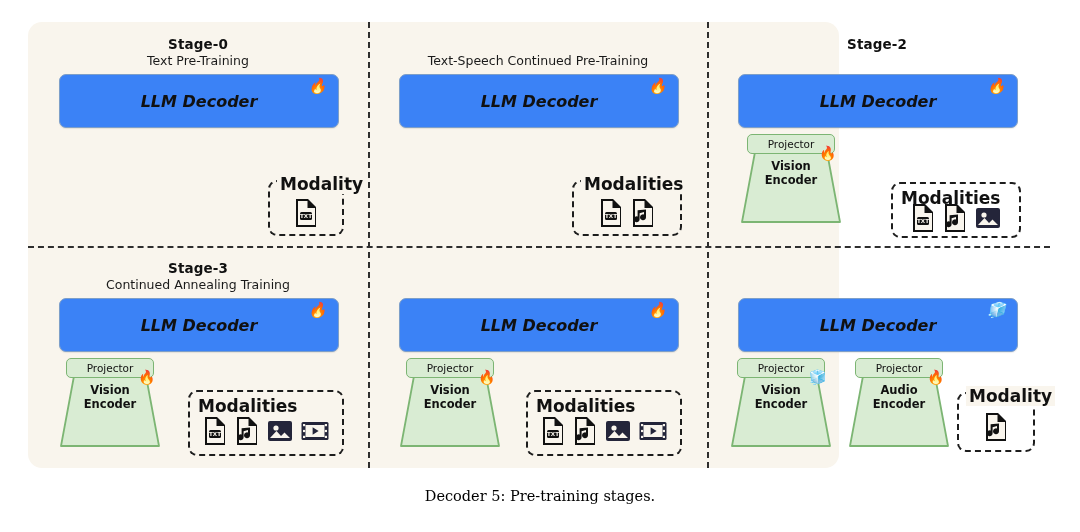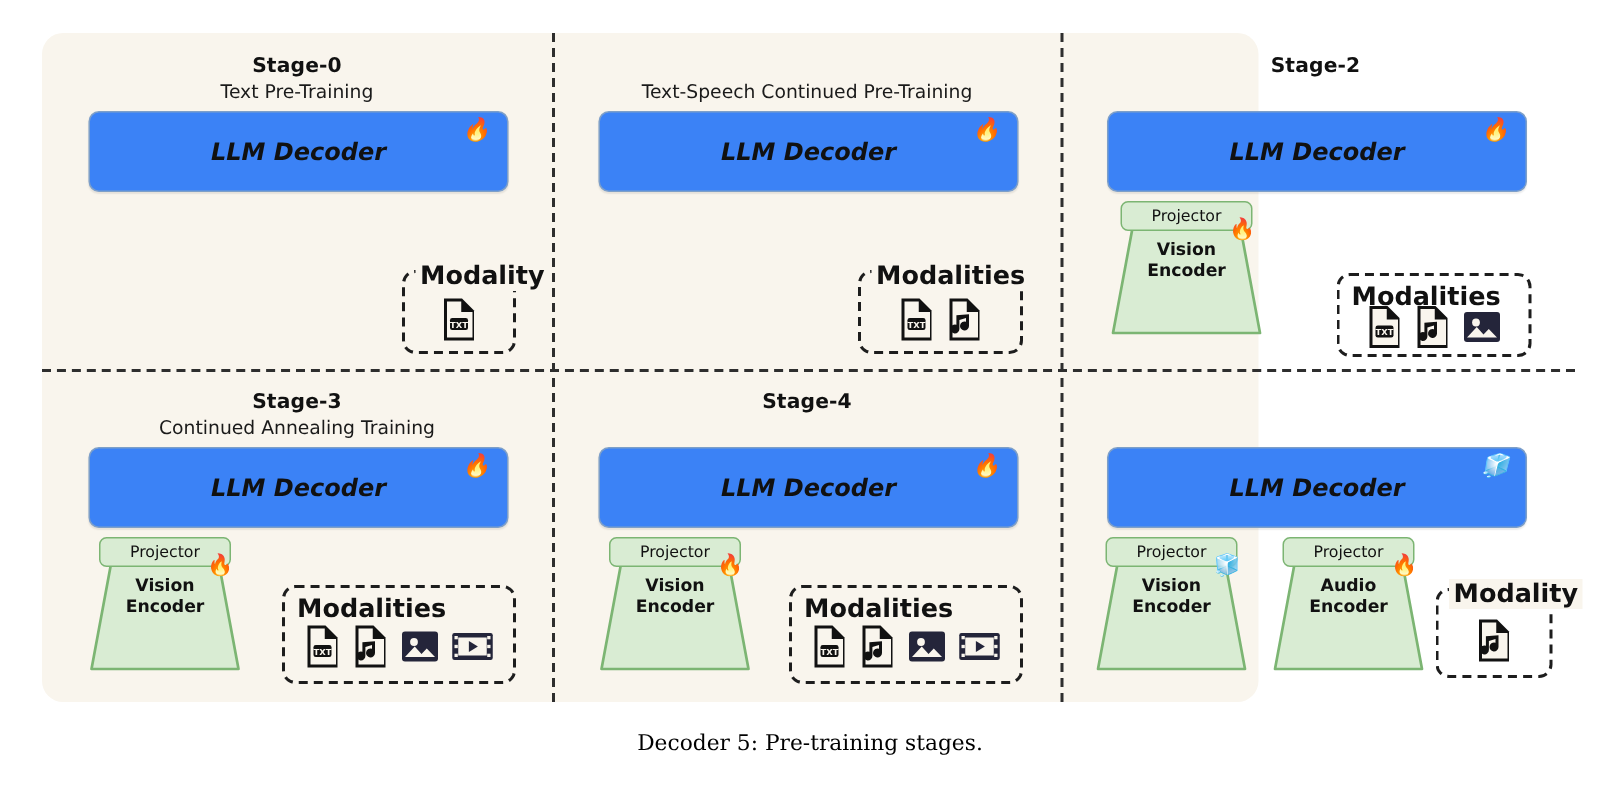--- a/index.html
+++ b/index.html
@@ -261,21 +261,20 @@
               <rect x="24.8" y="11.9" width="2.2" height="2.2" fill="#f9f5ed"></rect>
               <rect x="24.8" y="17.8" width="2.2" height="2.2" fill="#f9f5ed"></rect>
               <path d="M12.6 9.3l6 3.7-6 3.7z" fill="#24253a"></path>
             </svg>
           </span>
       </div>
     </div>
   </div>
 
   <div class="panel c1 r1">
-    <div class="panel-title">Stage-4</div>
     <div class="llm-box">
       <div class="llm-label">LLM Decoder</div>
       <div class="llm-state flame">🔥</div>
     </div>
     <div class="enc-group" style="left:30px;top:112px;">
       <div class="projector">Projector</div>
       <div class="trapezoid">
         <svg width="104" height="76" viewBox="0 0 104 76">
             <path d="M16 2 L88 2 L101 72 L3 72 Z" fill="#d9ecd3" stroke="#7cb573" stroke-width="1.8" stroke-linejoin="round"></path>
           </svg>

